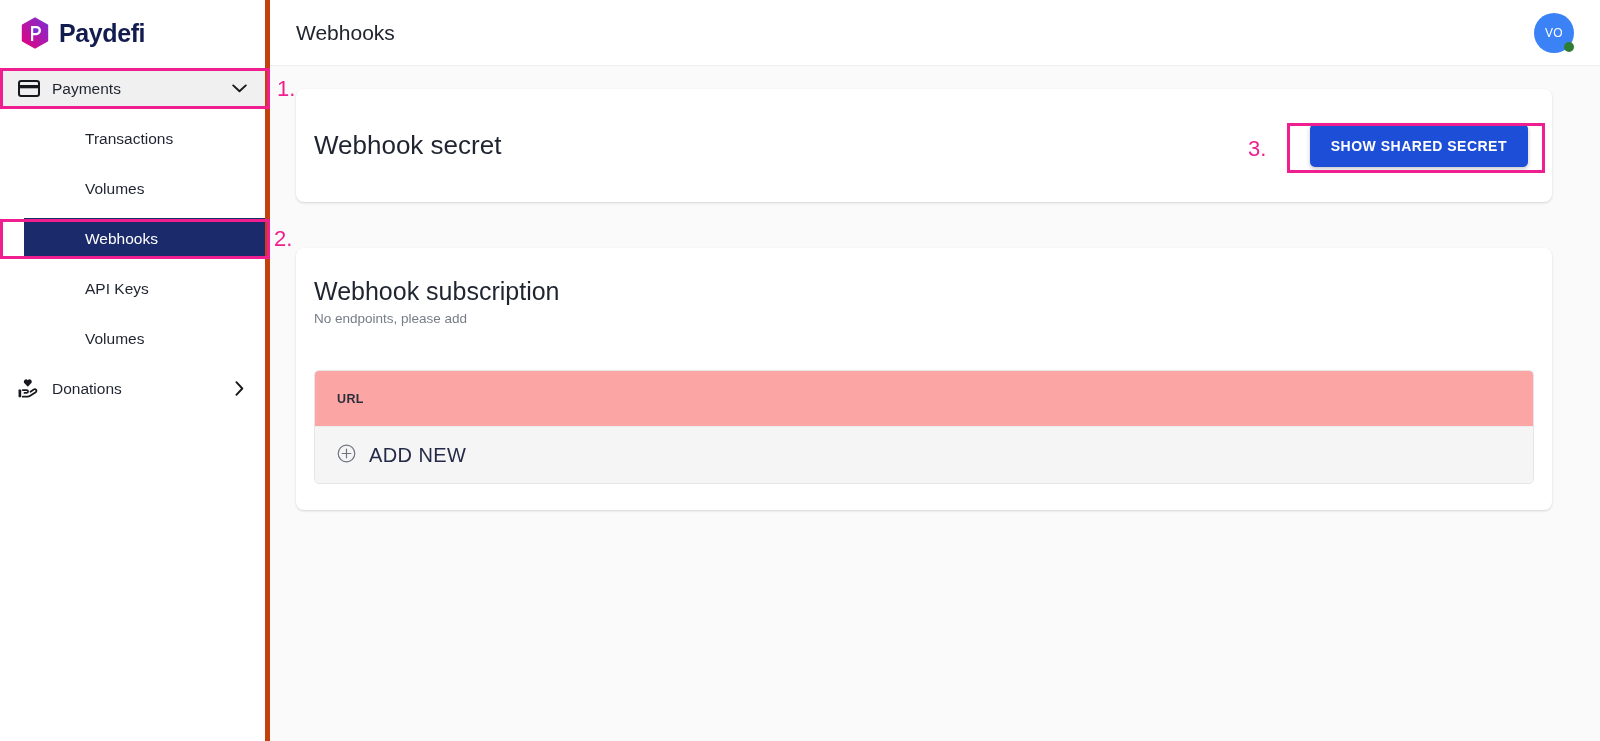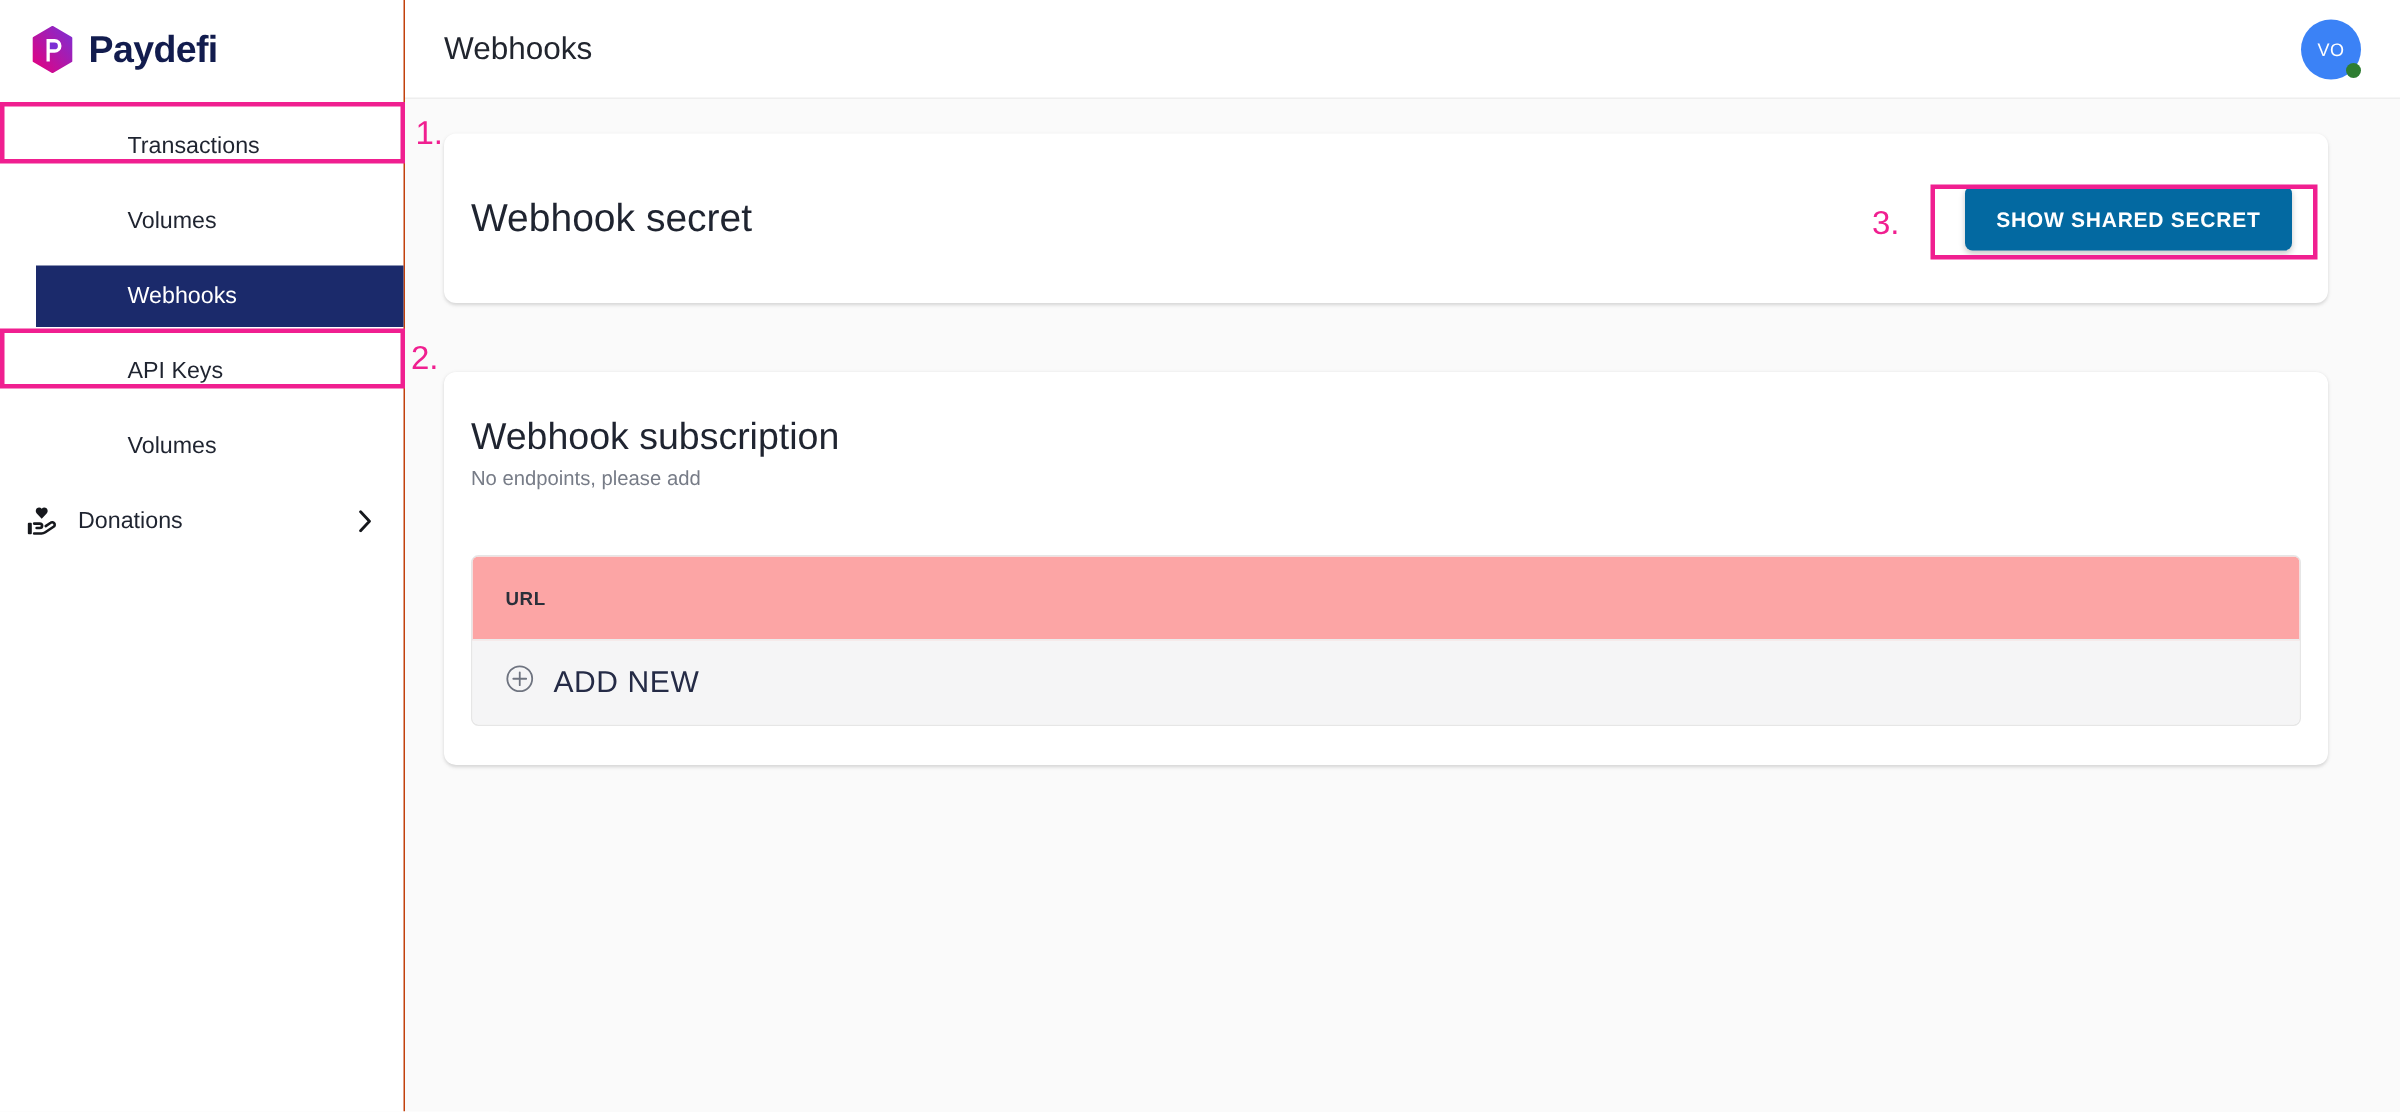--- a/index.html
+++ b/index.html
@@ -14,21 +14,21 @@
     width: 1600px; height: 741px;
     display: flex;
     background: #fafafa;
   }
 
   
   .sidebar {
     width: 270px;
     height: 741px;
     background: #ffffff;
-    border-right: 1px solid #c2410c;
+    border-right: 5px solid #c2410c;
     flex: 0 0 270px;
     position: relative;
     z-index: 5;
   }
   .brand {
     height: 66px;
     display: flex;
     align-items: center;
     padding-left: 20px;
     gap: 9px;
@@ -137,21 +137,21 @@
     align-items: center;
     justify-content: space-between;
     padding: 0 24px 0 18px;
   }
   .secret-title {
     font-size: 26px;
     color: #1f2430;
     font-weight: 400;
   }
   .btn-primary {
-    background: #0369a1;
+    background: #1d4ed8;
     color: #ffffff;
     border: none;
     border-radius: 5px;
     height: 43px;
     padding: 0 21px;
     font-size: 14px;
     font-weight: 700;
     letter-spacing: 0.5px;
     font-family: "Liberation Sans", sans-serif;
     cursor: pointer;
@@ -244,20 +244,34 @@
           <path d="M15 1 L27.5 8.2 L27.5 23.8 L15 31 L2.5 23.8 L2.5 8.2 Z" fill="url(#hexg)" stroke="url(#hexg)" stroke-width="1.4" stroke-linejoin="round"></path>
           <path d="M11 9 h5.4 a4.6 4.6 0 0 1 0 9.2 H13.2 V24 H11 Z" fill="#ffffff"></path>
           <path d="M13.2 11.3 h3.1 a2.3 2.3 0 0 1 0 4.6 h-3.1 Z" fill="#7b2fd4"></path>
         </svg>
       </span>
       <span class="brand-name">Paydefi</span>
     </div>
 
     <nav class="nav">
 
+      <div class="nav-row group">
+        <span class="nav-icon">
+          <svg width="22" height="17" viewBox="0 0 22 17" aria-hidden="true">
+            <rect x="1" y="1" width="20" height="15" rx="2.2" fill="none" stroke="#16181d" stroke-width="2"></rect>
+            <rect x="1" y="5" width="20" height="3.3" fill="#16181d"></rect>
+          </svg>
+        </span>
+        <span class="nav-label">Payments</span>
+        <span class="nav-chev">
+          <svg width="15" height="9" viewBox="0 0 15 9" aria-hidden="true">
+            <path d="M1.2 1.4 L7.5 7.3 L13.8 1.4" fill="none" stroke="#16181d" stroke-width="1.9" stroke-linecap="round" stroke-linejoin="round"></path>
+          </svg>
+        </span>
+      </div>
 
       <div class="nav-gap"></div>
 
       <div class="nav-sub">
         <span>Transactions</span>
       </div>
       <div class="nav-gap"></div>
 
       <div class="nav-sub">
         <span>Volumes</span>

